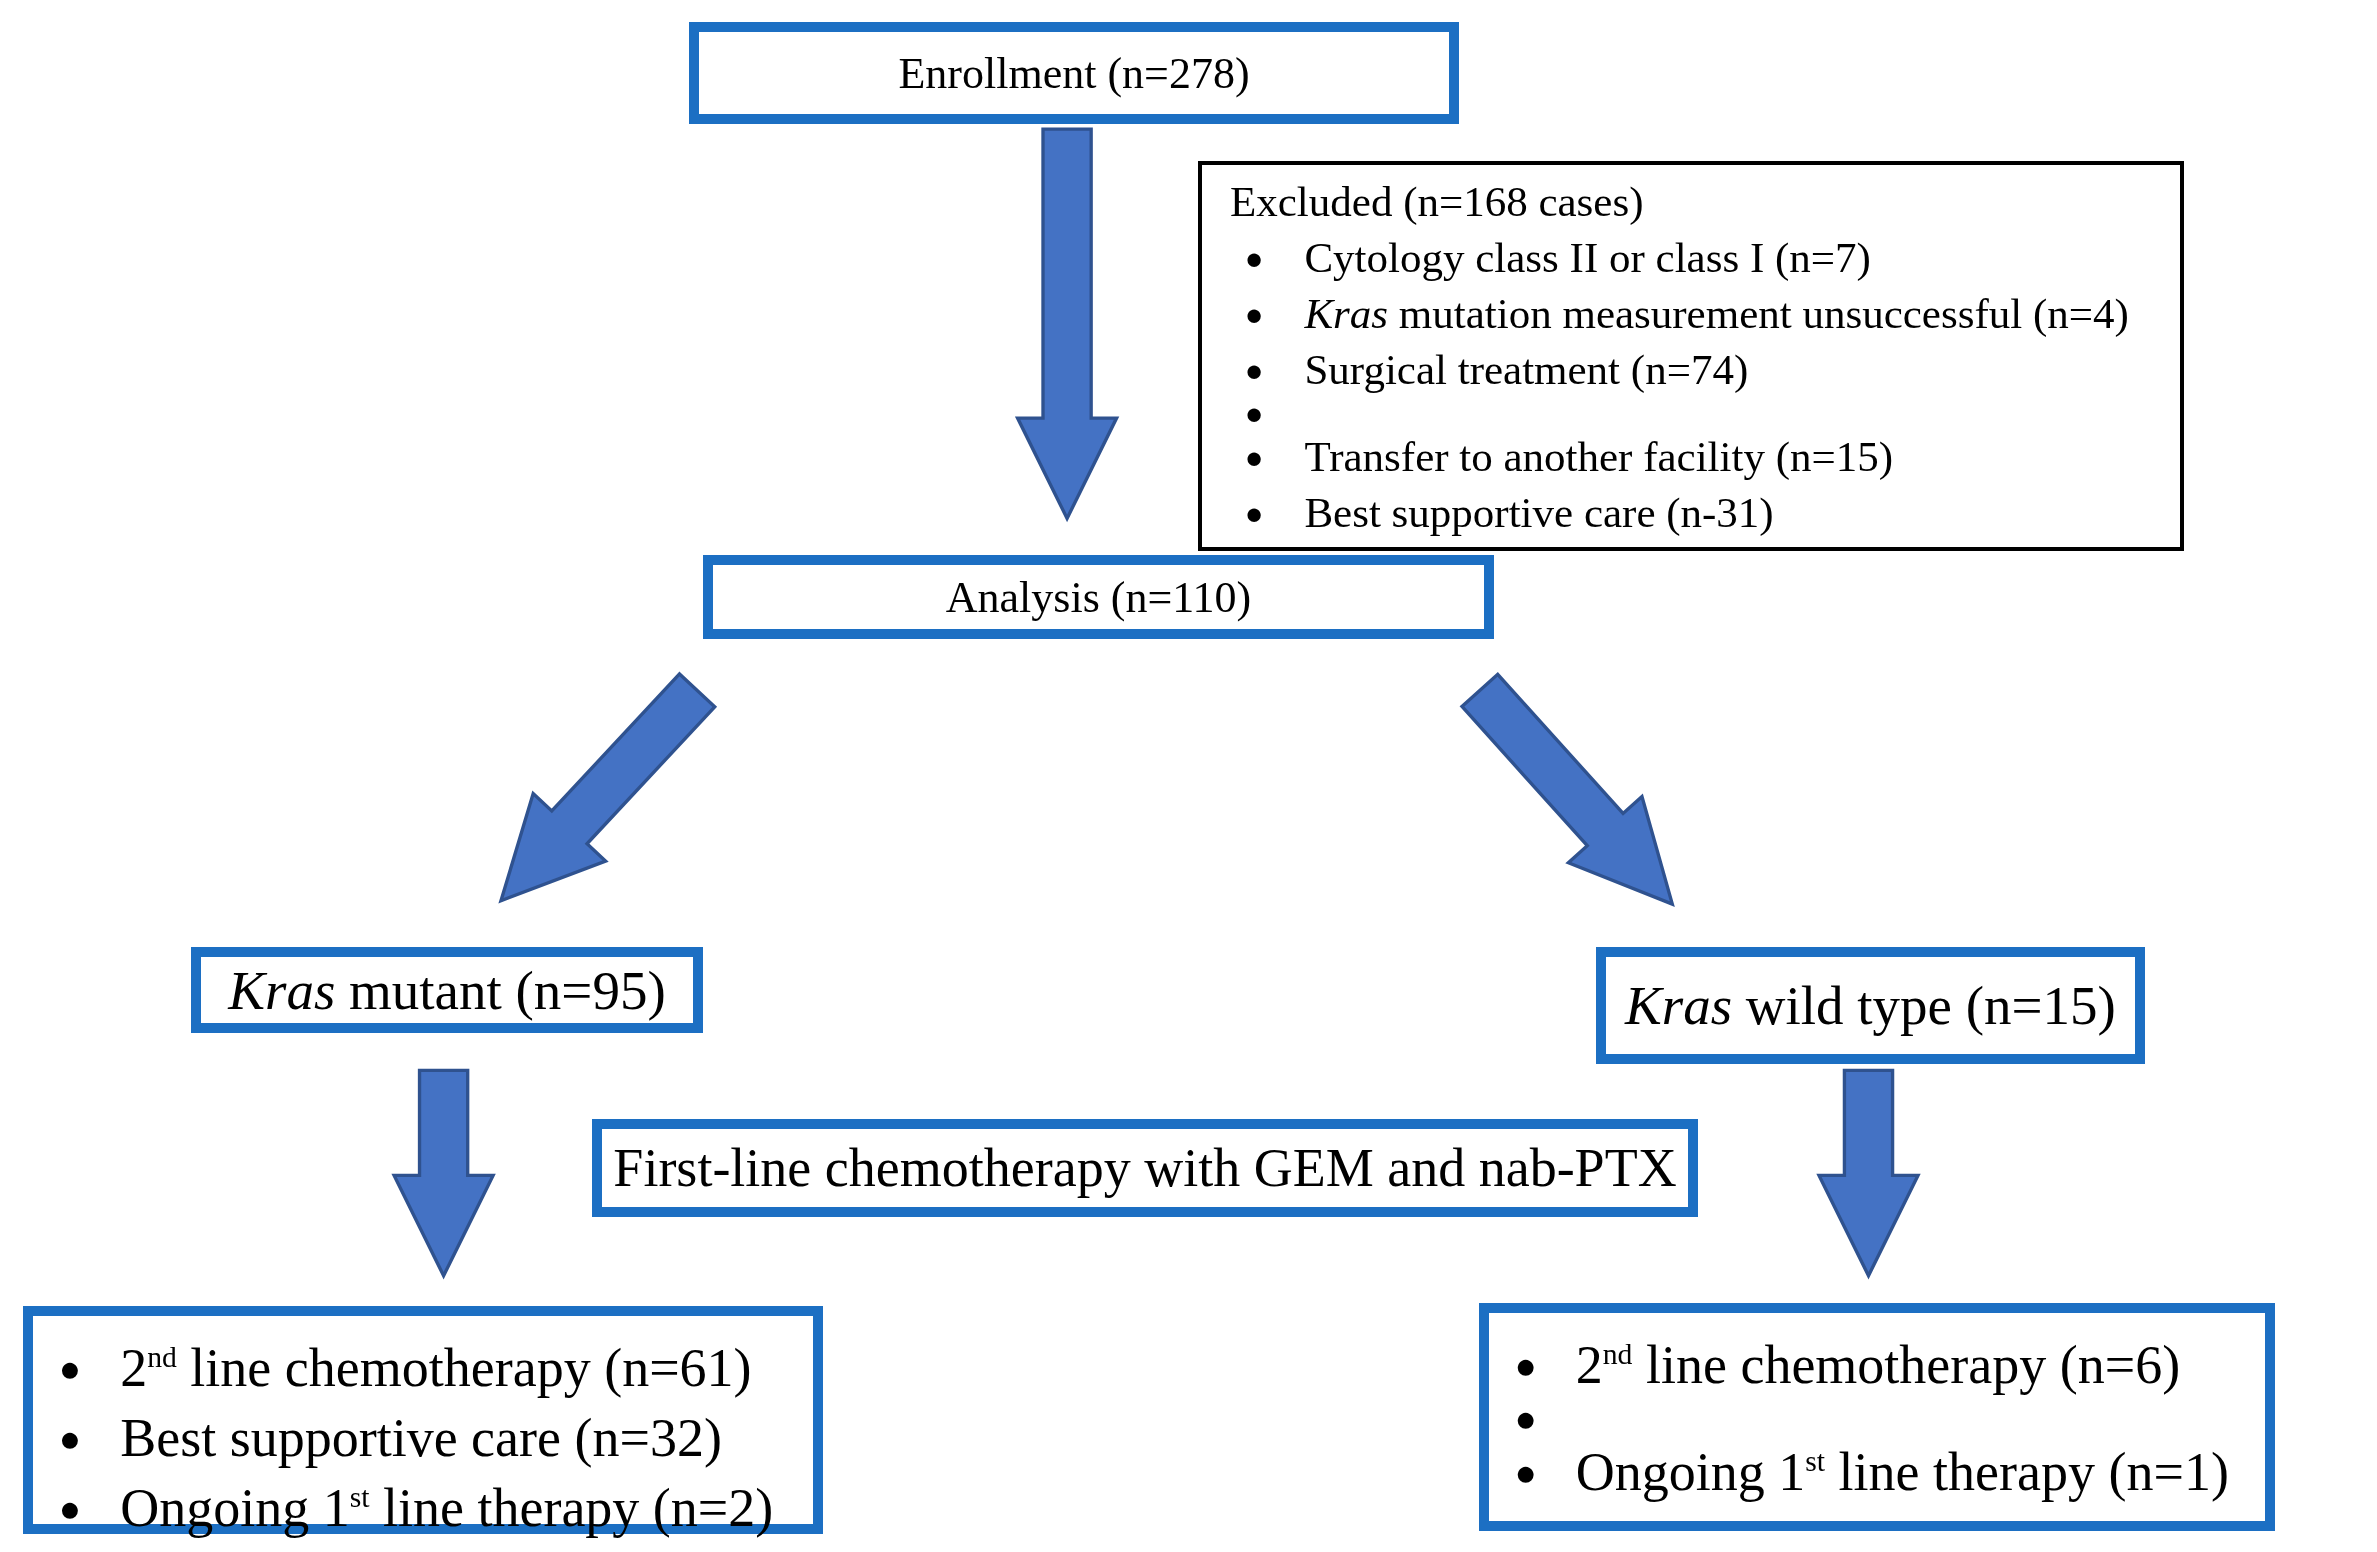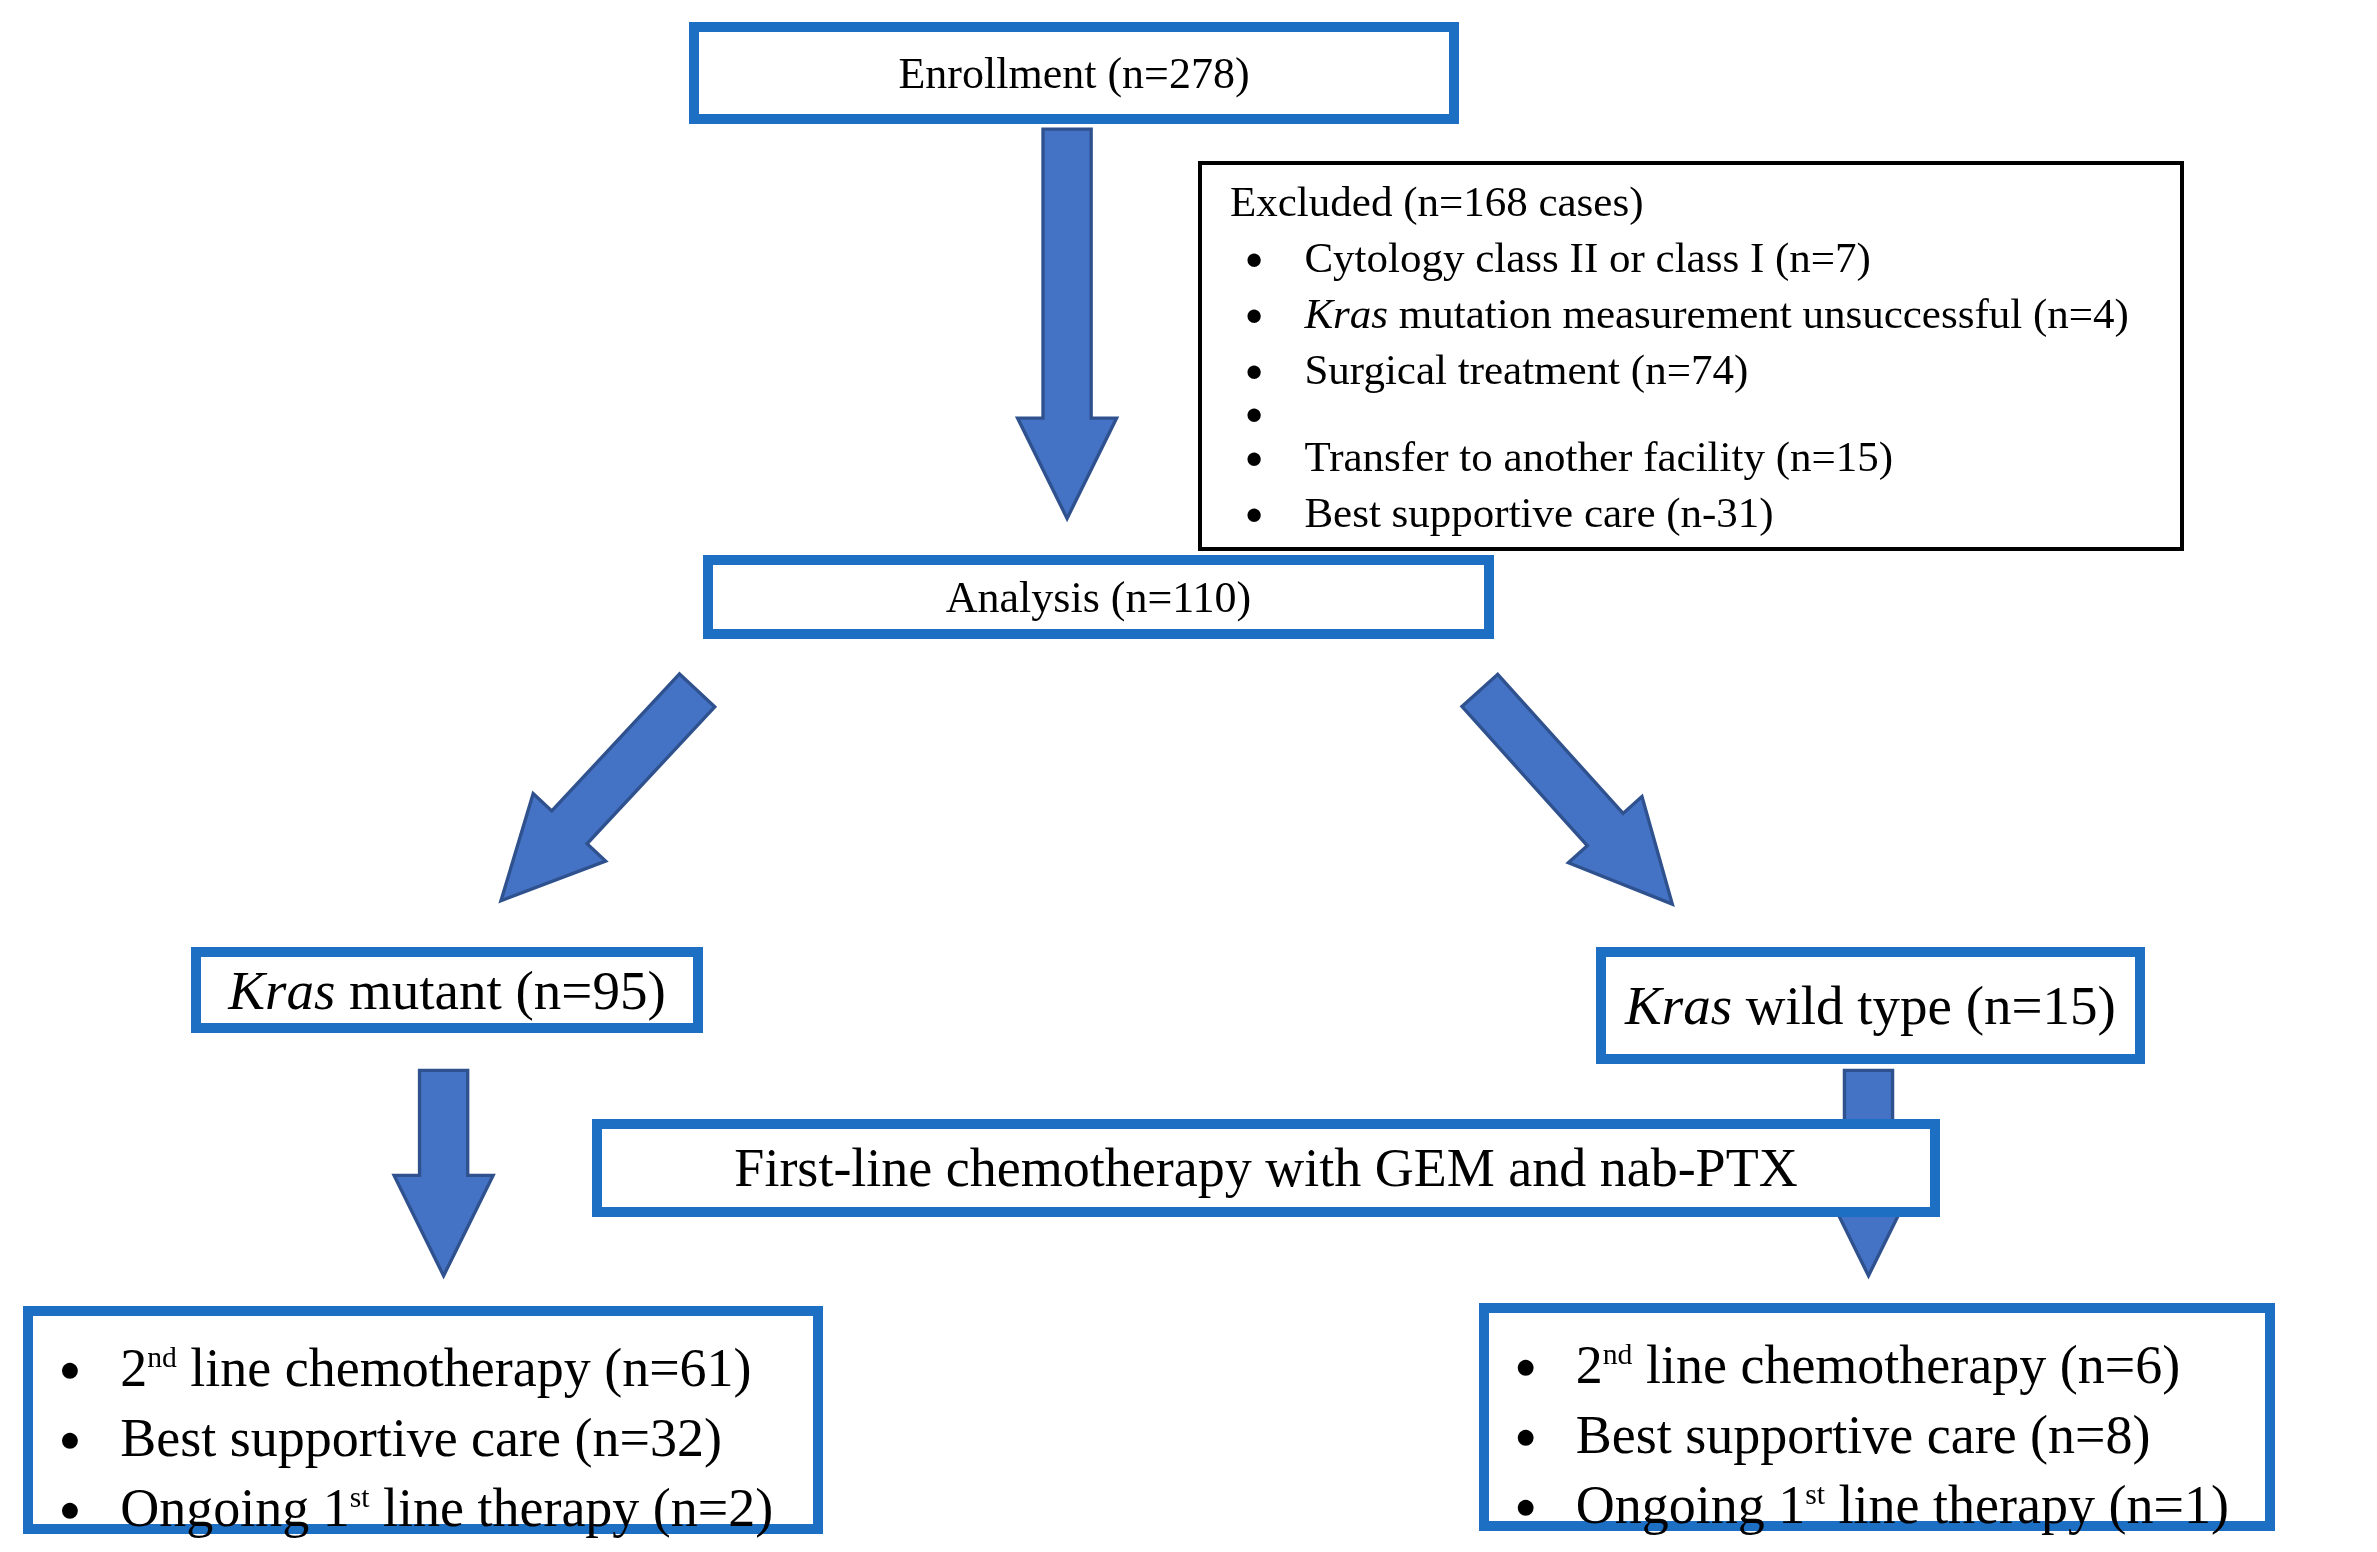--- a/index.html
+++ b/index.html
@@ -104,21 +104,21 @@
   </div>
 
   <div class="node title-82" style="left:191px;top:947px;width:512px;height:86px;">
     <span class="lbl"><i>Kras</i><span> mutant (n=95)</span></span>
   </div>
 
   <div class="node title-82" style="left:1596px;top:947px;width:549px;height:117px;">
     <span class="lbl"><i>Kras</i><span> wild type (n=15)</span></span>
   </div>
 
-  <div class="node title-80" style="left:592px;top:1119px;width:1348px;height:98px;">
+  <div class="node title-80" style="left:592px;top:1119px;width:1106px;height:98px;">
     <span class="lbl">First-line chemotherapy with GEM and nab-PTX</span>
   </div>
 
   <div class="node outcomes" style="left:23.4px;top:1306px;width:800px;height:228px;">
     <ul>
       <li>
         <span class="dot">●</span>
         <span class="t"><span>2</span><sup>nd</sup><span> line chemotherapy (n=61)</span></span>
       </li>
       <li>
@@ -133,21 +133,20 @@
   </div>
 
   <div class="node outcomes" style="left:1479px;top:1303px;width:796px;height:228px;">
     <ul>
       <li>
         <span class="dot">●</span>
         <span class="t"><span>2</span><sup>nd</sup><span> line chemotherapy (n=6)</span></span>
       </li>
       <li>
         <span class="dot">●</span>
-        <span class="t"><span>Best supportive care (n=8)</span><sup></sup><span></span></span>
       </li>
       <li>
         <span class="dot">●</span>
         <span class="t"><span>Ongoing 1</span><sup>st</sup><span> line therapy (n=1)</span></span>
       </li>
     </ul>
   </div>
 
 </div>
 

